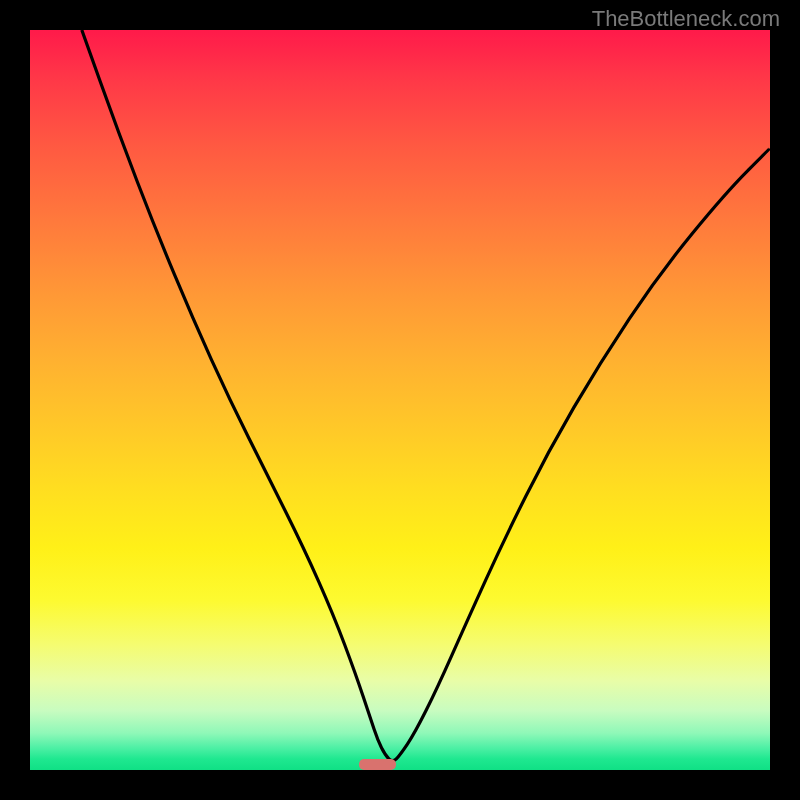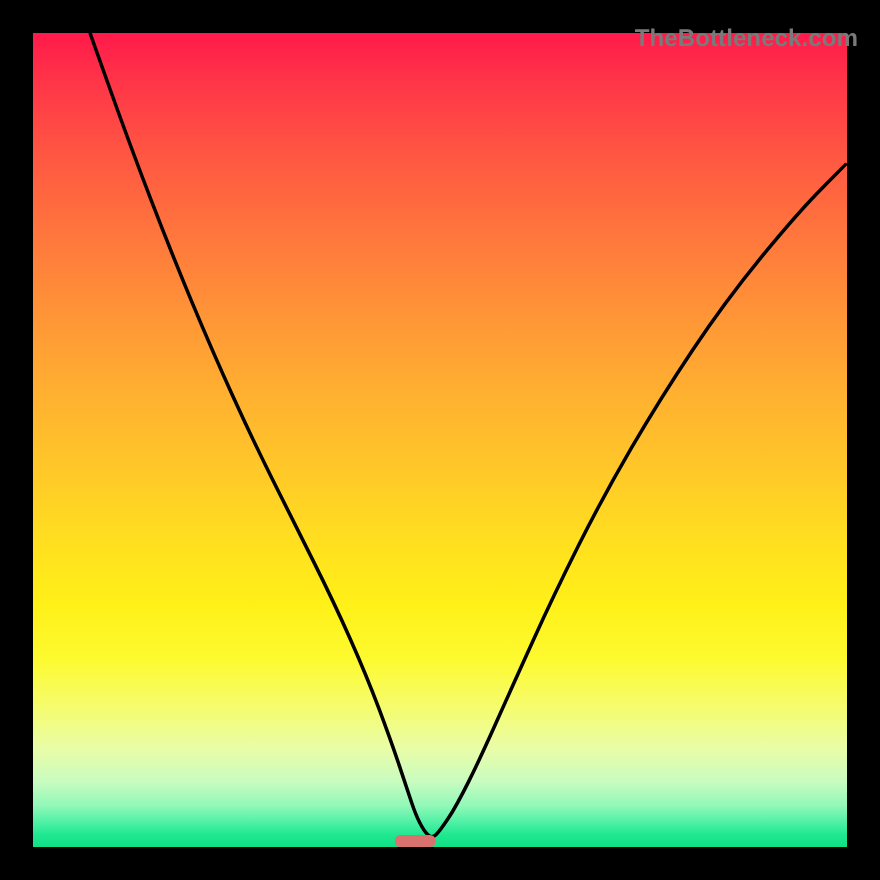--- a/index.html
+++ b/index.html
@@ -6,25 +6,25 @@
     margin: 0;
     padding: 0;
     width: 800px;
     height: 800px;
     background: #000;
     position: relative;
     font-family: Arial, sans-serif;
   }
   .watermark {
     position: absolute;
-    top: 22px;
+    top: 6px;
     right: 20px;
     color: #7a7a7a;
     font-size: 22px;
-    font-weight: 700;
+    font-weight: 400;
     z-index: 10;
   }
   .plot-area {
     position: absolute;
     left: 30px;
     top: 30px;
     width: 740px;
     height: 740px;
     overflow: hidden;
   }

